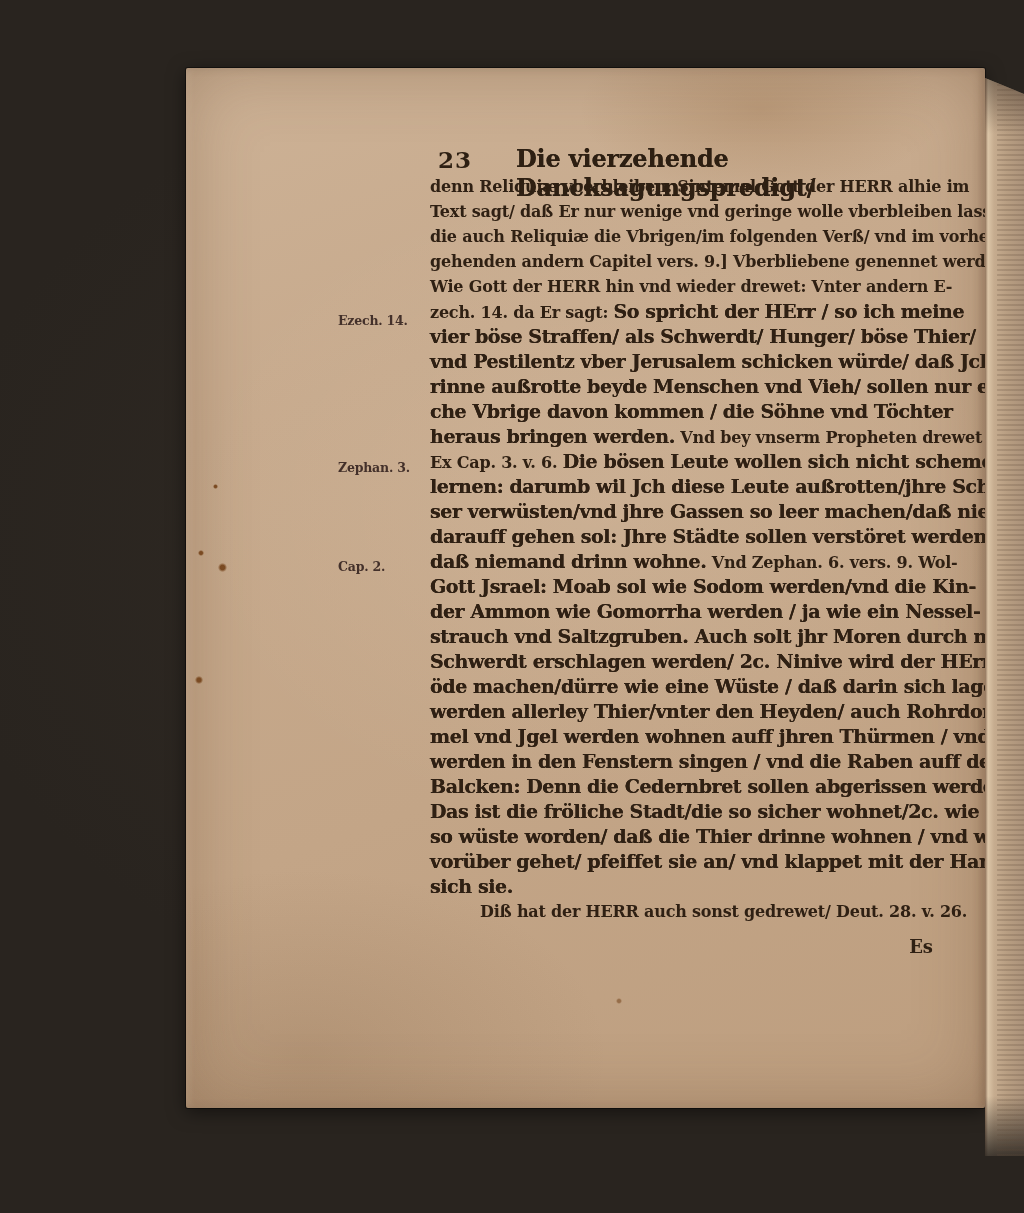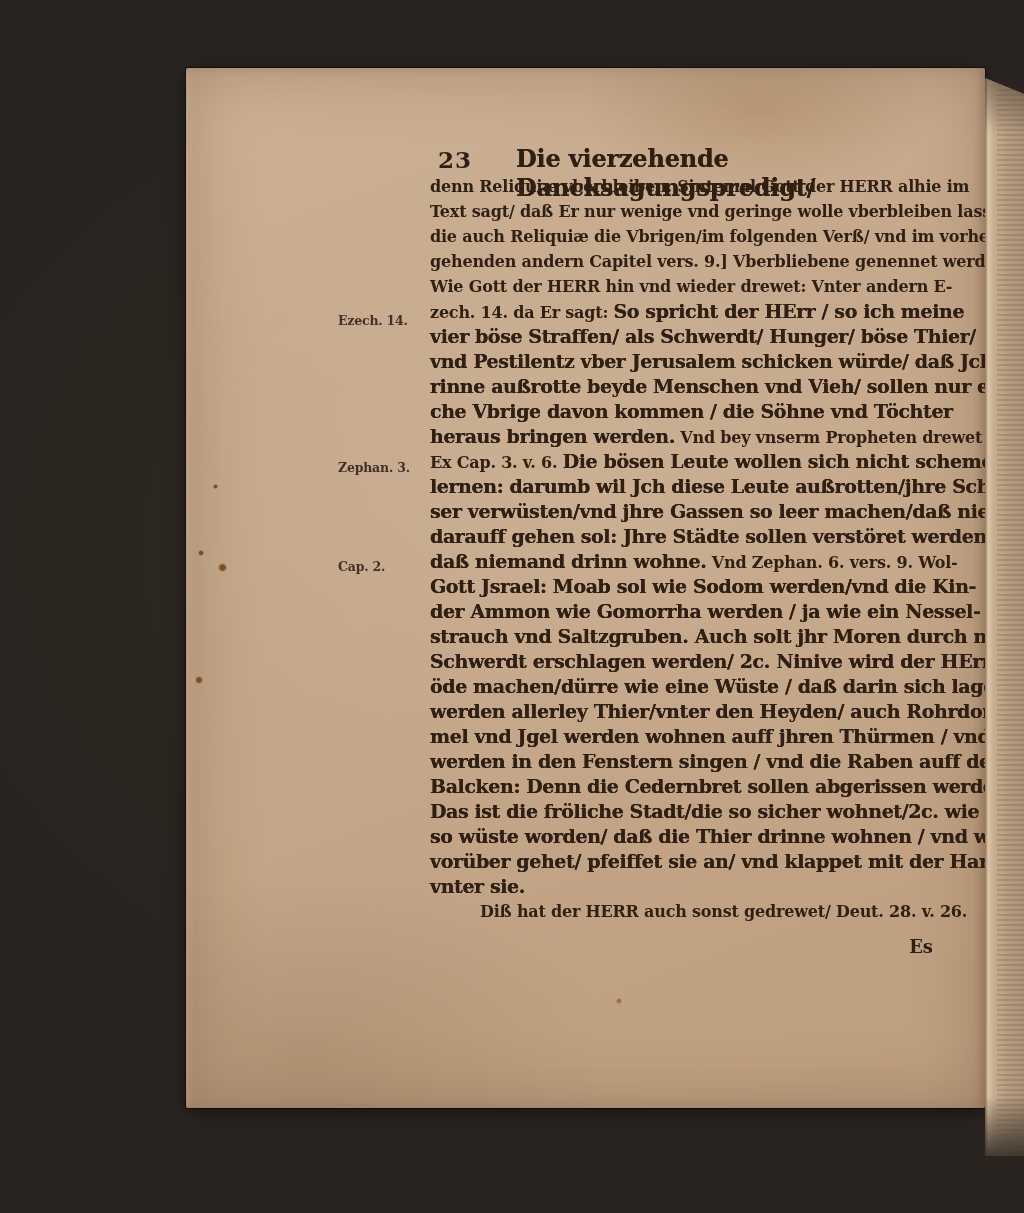--- a/index.html
+++ b/index.html
@@ -124,21 +124,21 @@
         <div class="tline"><span class="lg">strauch vnd Saltzgruben. Auch solt jhr Moren durch mein</span></div>
         <div class="tline"><span class="lg">Schwerdt erschlagen werden/ 2c. Ninive wird der HErr</span></div>
         <div class="tline"><span class="lg">öde machen/dürre wie eine Wüste / daß darin sich lagern</span></div>
         <div class="tline"><span class="lg">werden allerley Thier/vnter den Heyden/ auch Rohrdom-</span></div>
         <div class="tline"><span class="lg">mel vnd Jgel werden wohnen auff jhren Thürmen / vnd</span></div>
         <div class="tline"><span class="lg">werden in den Fenstern singen / vnd die Raben auff den</span></div>
         <div class="tline"><span class="lg">Balcken: Denn die Cedernbret sollen abgerissen werden.</span></div>
         <div class="tline"><span class="lg">Das ist die fröliche Stadt/die so sicher wohnet/2c. wie ist sie</span></div>
         <div class="tline"><span class="lg">so wüste worden/ daß die Thier drinne wohnen / vnd wer</span></div>
         <div class="tline"><span class="lg">vorüber gehet/ pfeiffet sie an/ vnd klappet mit der Hand</span></div>
-        <div class="tline"><span class="lg">vnter sie.</span></div>
+        <div class="tline"><span class="lg">sich sie.</span></div>
         <div class="tline ind"><span class="nm">Diß hat der HERR auch sonst gedrewet/ Deut. 28. v. 26.</span></div>
       </div>
 
     <div class="catchword">Es</div>
   </div>
 
   <div class="fore-edge"></div>
 </div>
 
 <div class="footerbar">

